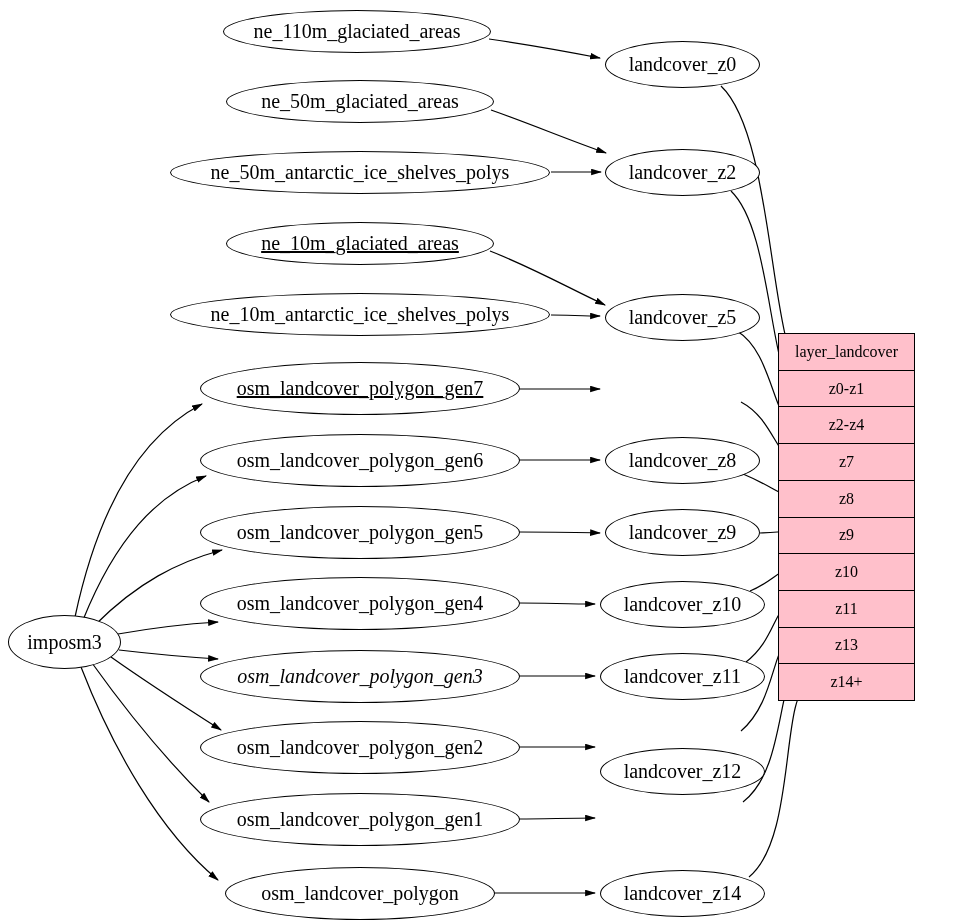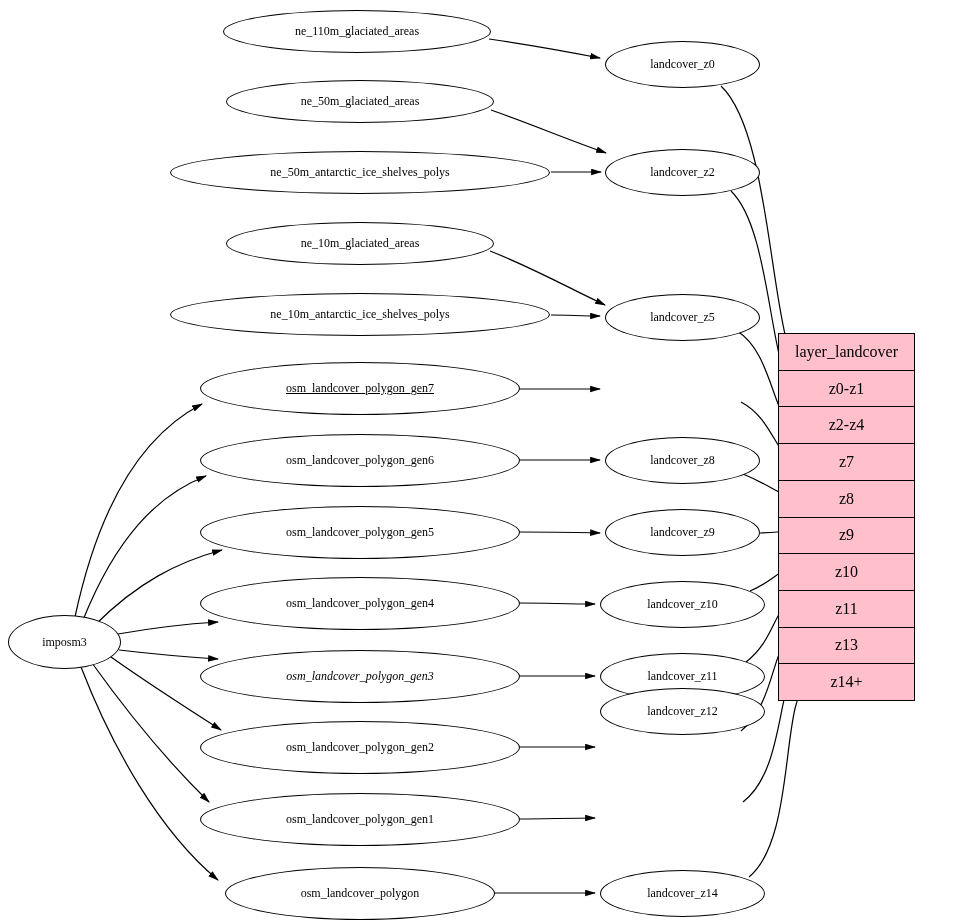--- a/index.html
+++ b/index.html
@@ -4,21 +4,21 @@
 <style>
   html,body{margin:0;padding:0;background:#ffffff;}
   #canvas{
     position:relative;width:957px;height:923px;background:#ffffff;
     font-family:"Liberation Serif","DejaVu Serif",serif;overflow:hidden;
   }
   #edges{position:absolute;left:0;top:0;width:957px;height:923px;}
   .node{
     position:absolute;display:flex;align-items:center;justify-content:center;
     border:1.3px solid #000;border-radius:50%;background:#fff;
-    font-size:12px;color:#000;white-space:nowrap;box-sizing:border-box;
+    font-size:20px;color:#000;white-space:nowrap;box-sizing:border-box;
     z-index:2;
   }
   .record{
     position:absolute;left:778px;top:333px;width:137px;height:368px;
     border:1.4px solid #000;border-radius:0;overflow:hidden;
     display:flex;flex-direction:column;box-sizing:border-box;z-index:2;
     background:var(--table-fill,#ffc0cb);
   }
   .record .cell{
     flex:1;display:flex;align-items:center;justify-content:center;
@@ -74,40 +74,40 @@
     <path class="edge" marker-end="url(#arrow)" d="M741,731 C782,696 768,628 809,624"></path>
     <path class="edge" marker-end="url(#arrow)" d="M743,802 C790,766 774,660 809,655"></path>
     <path class="edge" marker-end="url(#arrow)" d="M749,877 C797,838 780,692 809,685"></path>
   </svg>
 
   <div class="node" style="left:8px;top:615px;width:113px;height:54px;">imposm3</div>
 
   <div class="node" style="left:223px;top:10px;width:268px;height:43px;">ne_110m_glaciated_areas</div>
   <div class="node" style="left:226px;top:80px;width:268px;height:43px;">ne_50m_glaciated_areas</div>
   <div class="node" style="left:170px;top:151px;width:380px;height:43px;">ne_50m_antarctic_ice_shelves_polys</div>
-  <div class="node" style="left:226px;top:222px;width:268px;height:43px;">ne_10m_glaciated_areas</div>
+  <div class="node" style="left:226px;top:222px;width:268px;height:43px;text-decoration:underline;">ne_10m_glaciated_areas</div>
   <div class="node" style="left:170px;top:293px;width:380px;height:43px;">ne_10m_antarctic_ice_shelves_polys</div>
 
   <div class="node" style="left:200px;top:362px;width:320px;height:53px;text-decoration:underline;">osm_landcover_polygon_gen7</div>
   <div class="node" style="left:200px;top:434px;width:320px;height:53px;">osm_landcover_polygon_gen6</div>
   <div class="node" style="left:200px;top:506px;width:320px;height:53px;">osm_landcover_polygon_gen5</div>
   <div class="node" style="left:200px;top:577px;width:320px;height:53px;">osm_landcover_polygon_gen4</div>
   <div class="node" style="left:200px;top:650px;width:320px;height:53px;font-style:italic;">osm_landcover_polygon_gen3</div>
   <div class="node" style="left:200px;top:721px;width:320px;height:53px;">osm_landcover_polygon_gen2</div>
   <div class="node" style="left:200px;top:793px;width:320px;height:53px;">osm_landcover_polygon_gen1</div>
   <div class="node" style="left:225px;top:867px;width:270px;height:53px;">osm_landcover_polygon</div>
 
   <div class="node" style="left:605px;top:41px;width:155px;height:47px;">landcover_z0</div>
   <div class="node" style="left:605px;top:149px;width:155px;height:47px;">landcover_z2</div>
   <div class="node" style="left:605px;top:294px;width:155px;height:47px;">landcover_z5</div>
   <div class="node" style="left:605px;top:437px;width:155px;height:47px;">landcover_z8</div>
   <div class="node" style="left:605px;top:509px;width:155px;height:47px;">landcover_z9</div>
   <div class="node" style="left:600px;top:581px;width:165px;height:47px;">landcover_z10</div>
   <div class="node" style="left:600px;top:653px;width:165px;height:47px;">landcover_z11</div>
-  <div class="node" style="left:600px;top:688px;width:165px;height:47px;text-align:right;">landcover_z12</div>
+  <div class="node" style="left:600px;top:748px;width:165px;height:47px;text-align:right;">landcover_z12</div>
   <div class="node" style="left:600px;top:870px;width:165px;height:47px;">landcover_z14</div>
 
   <div class="record">
     <div class="cell">layer_landcover</div>
     <div class="cell">z0-z1</div>
     <div class="cell">z2-z4</div>
     <div class="cell">z7</div>
     <div class="cell">z8</div>
     <div class="cell">z9</div>
     <div class="cell">z10</div>

